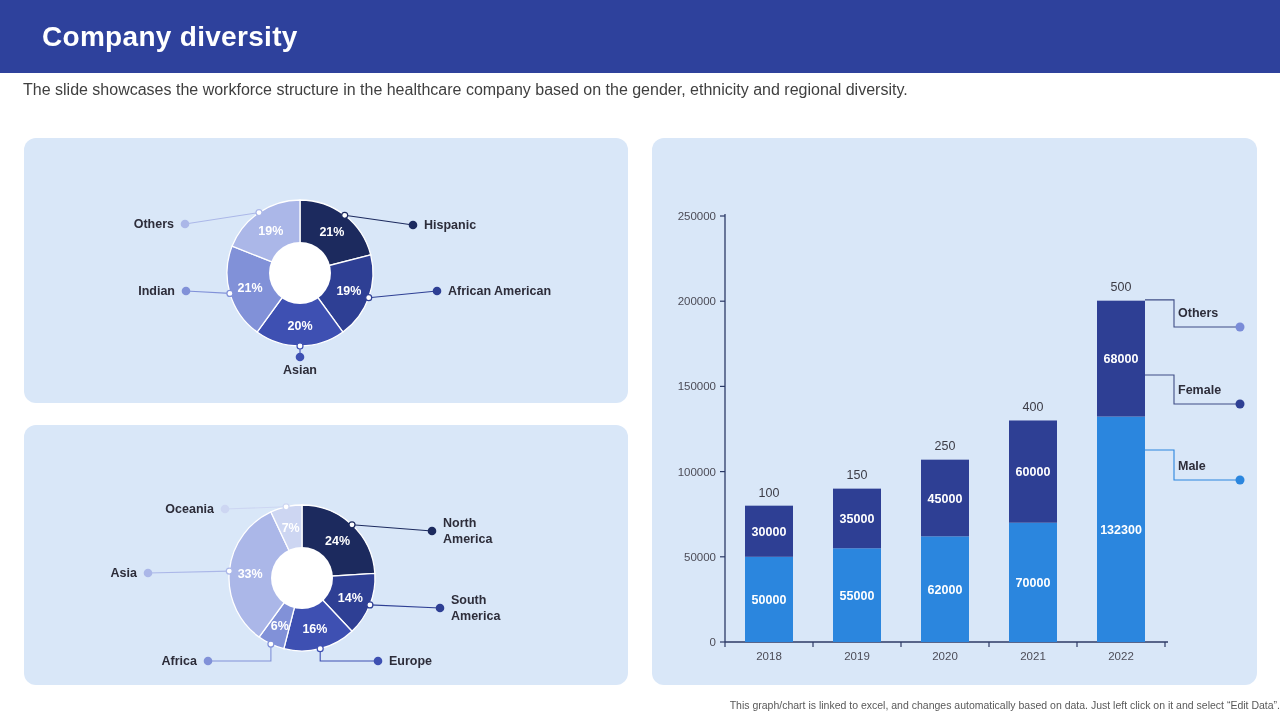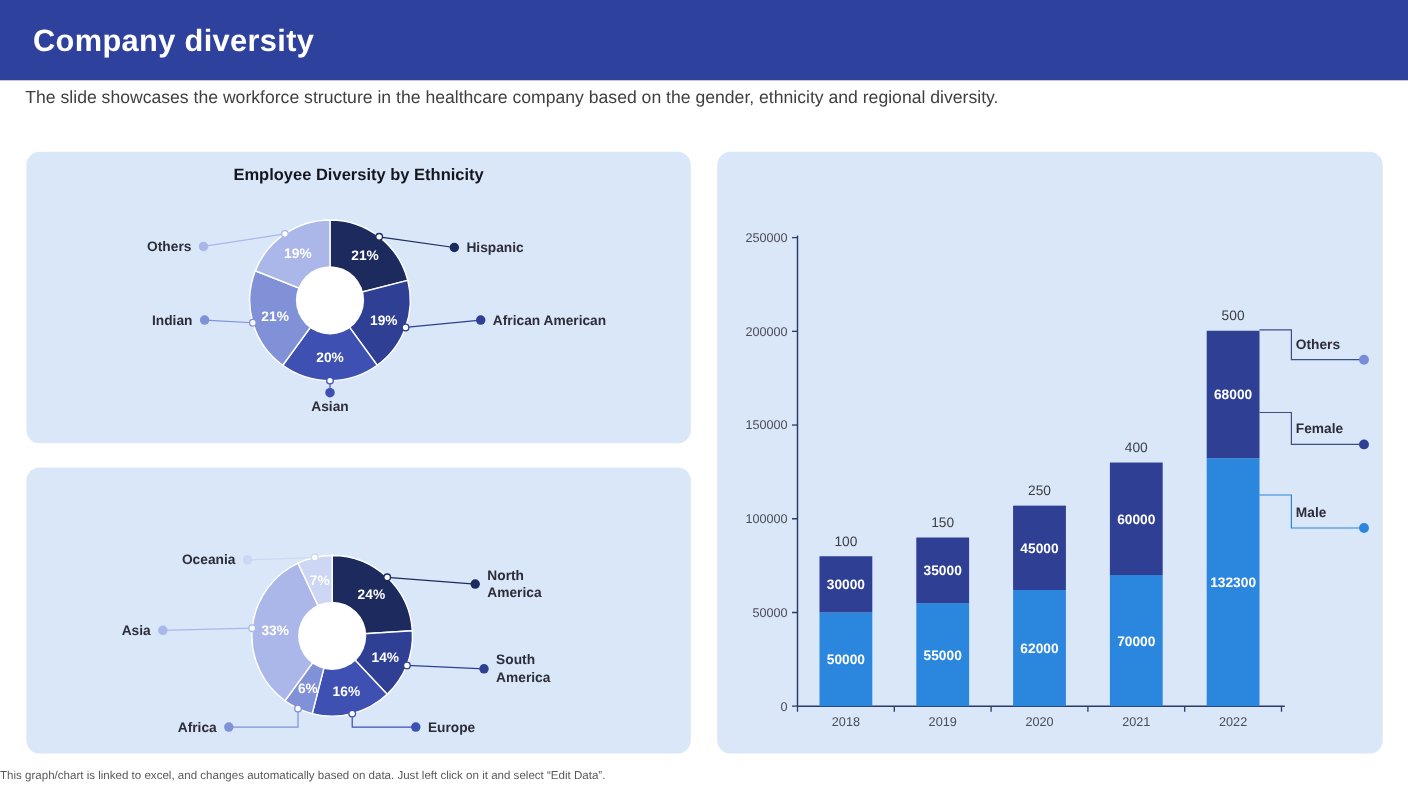--- a/index.html
+++ b/index.html
@@ -4,38 +4,38 @@
 <style>
   html,body{margin:0;padding:0;}
   body{
     width:1280px;height:720px;position:relative;overflow:hidden;
     background:#ffffff;font-family:"Liberation Sans",sans-serif;
   }
   .header{
     position:absolute;left:0;top:0;width:1280px;height:73px;
     background:#2e419c;display:flex;align-items:center;box-sizing:border-box;padding:0 30px;
   }
-  .header h1{margin:0;color:#ffffff;font-size:28px;font-weight:600;letter-spacing:.3px;}
+  .header h1{margin:12px;color:#ffffff;font-size:28px;font-weight:600;letter-spacing:.3px;}
   .subtitle{
     position:absolute;left:23px;top:81px;margin:0;
     font-size:16px;color:#3f3f3f;
   }
   .panel{
     position:absolute;background:#d9e7f8;border-radius:12px;
   }
   .panel h2{
     position:absolute;top:13px;left:0;right:0;margin:0;text-align:center;
     font-size:15px;font-weight:700;color:#15151f;
   }
   #panel-ethnicity{left:24px;top:138px;width:604px;height:265px;}
   #panel-region{left:24px;top:425px;width:604px;height:260px;}
   #panel-gender{left:652px;top:138px;width:605px;height:547px;}
   svg.chart{position:absolute;left:0;top:0;width:100%;height:100%;display:block;}
   .footer{
-    position:absolute;left:0;right:0;top:699px;margin:0;text-align:left;
+    position:absolute;left:0;right:0;top:699px;margin:0;text-align:right;
     font-size:10.5px;color:#595959;
   }
 </style>
 </head>
 <body>
 
 <div class="header">
   <h1>Company diversity</h1>
 </div>
 
@@ -68,21 +68,20 @@
       <text x="276" y="236" text-anchor="middle" fill="#2d2d3a" font-size="12.5" font-weight="700" font-family="&quot;Liberation Sans&quot;,sans-serif"><tspan x="276" y="236">Asian</tspan></text>
       <polyline points="205.9,155.4 162,153" fill="none" stroke="#8191d8" stroke-width="1.1"></polyline>
       <circle cx="205.9" cy="155.4" r="3" fill="#ffffff" stroke="#8191d8" stroke-width="1.2"></circle>
       <circle cx="162" cy="153" r="4.3" fill="#8191d8"></circle>
       <text x="151" y="157" text-anchor="end" fill="#2d2d3a" font-size="12.5" font-weight="700" font-family="&quot;Liberation Sans&quot;,sans-serif"><tspan x="151" y="157">Indian</tspan></text>
       <polyline points="235.0,74.6 161,86" fill="none" stroke="#abb7e8" stroke-width="1.1"></polyline>
       <circle cx="235.0" cy="74.6" r="3" fill="#ffffff" stroke="#abb7e8" stroke-width="1.2"></circle>
       <circle cx="161" cy="86" r="4.3" fill="#abb7e8"></circle>
       <text x="150" y="90" text-anchor="end" fill="#2d2d3a" font-size="12.5" font-weight="700" font-family="&quot;Liberation Sans&quot;,sans-serif"><tspan x="150" y="90">Others</tspan></text>
     </svg>
-  <h2>Employee Diversity by Ethnicity</h2>
 </section>
 
 <section class="panel" id="panel-region">
   <svg class="chart" id="chart-region" viewBox="0 0 604 260">
       <path d="M 278 153 L 278.00 80.00 A 73 73 0 0 1 350.86 148.42 Z" fill="#1c2a5e" stroke="#ffffff" stroke-width="1.3"></path>
       <path d="M 278 153 L 350.86 148.42 A 73 73 0 0 1 327.97 206.21 Z" fill="#2e3f94" stroke="#ffffff" stroke-width="1.3"></path>
       <path d="M 278 153 L 327.97 206.21 A 73 73 0 0 1 259.85 223.71 Z" fill="#3e50b2" stroke="#ffffff" stroke-width="1.3"></path>
       <path d="M 278 153 L 259.85 223.71 A 73 73 0 0 1 235.09 212.06 Z" fill="#8191d8" stroke="#ffffff" stroke-width="1.3"></path>
       <path d="M 278 153 L 235.09 212.06 A 73 73 0 0 1 246.92 86.95 Z" fill="#abb7e8" stroke="#ffffff" stroke-width="1.3"></path>
       <path d="M 278 153 L 246.92 86.95 A 73 73 0 0 1 278.00 80.00 Z" fill="#cdd6f2" stroke="#ffffff" stroke-width="1.3"></path>

